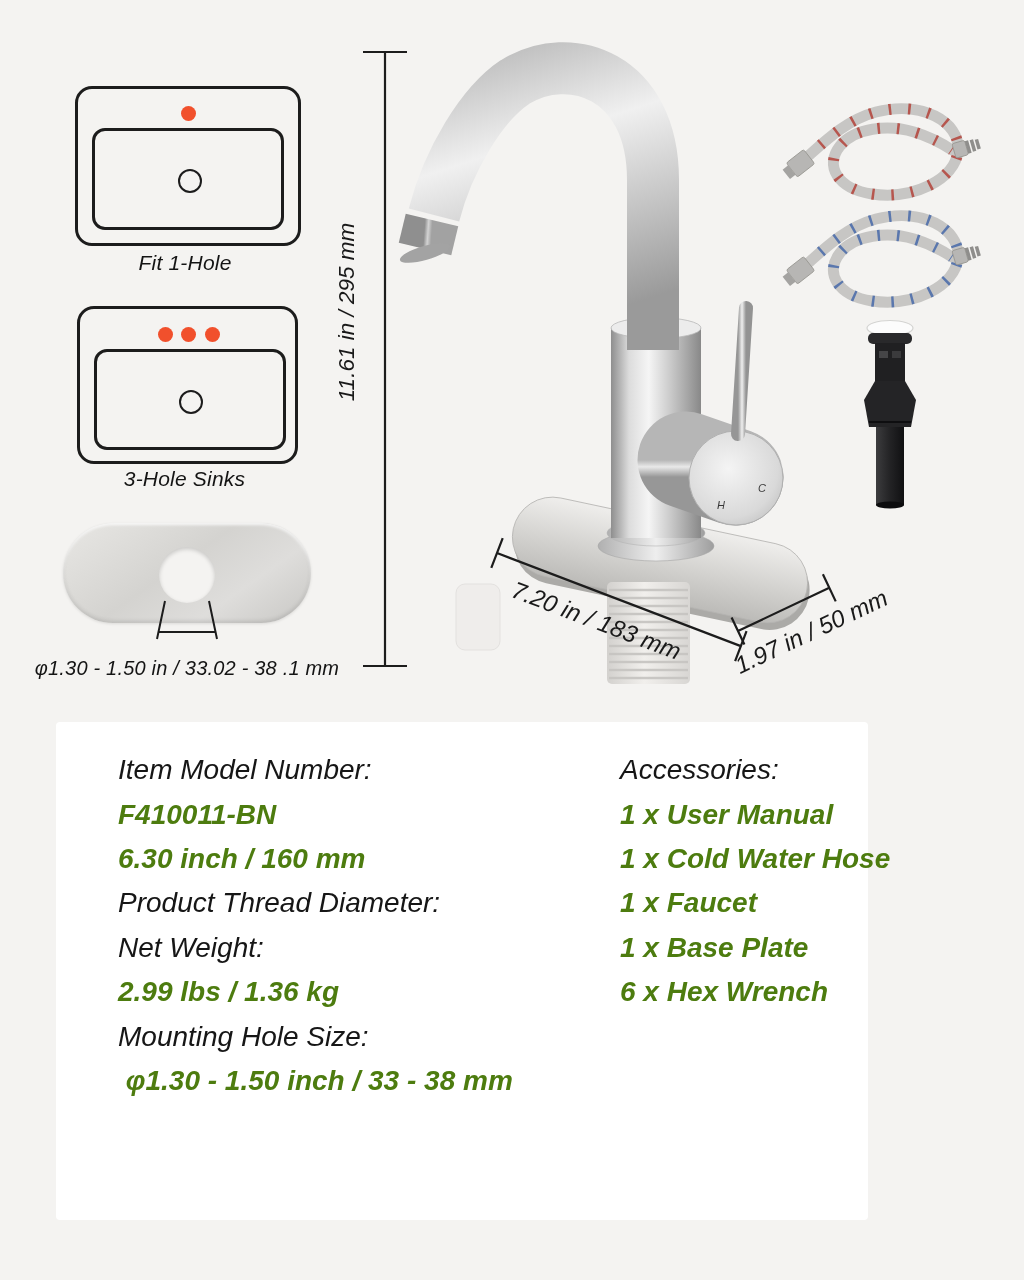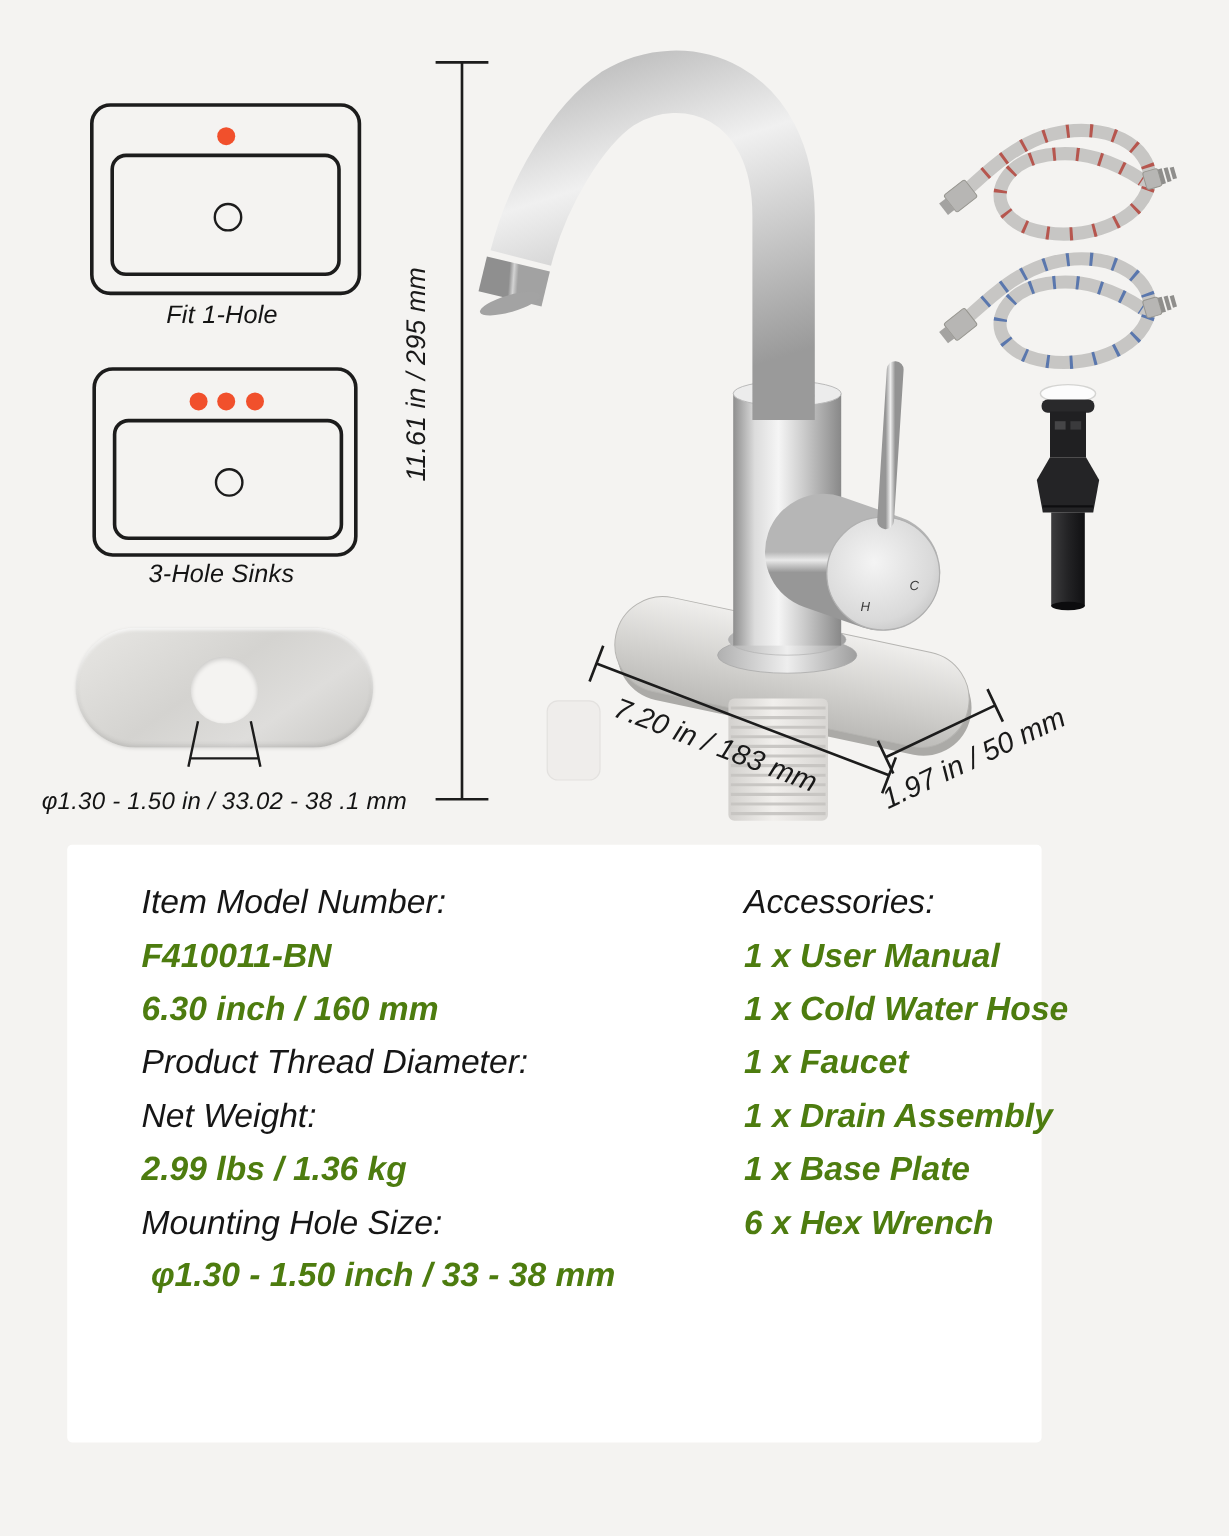--- a/index.html
+++ b/index.html
@@ -11,21 +11,21 @@
   .dot{position:absolute;width:15px;height:15px;border-radius:50%;background:#F1502C;}
   .drainhole{position:absolute;width:20px;height:20px;border:2.5px solid #1C1C1C;border-radius:50%;background:transparent;}
   .caption{position:absolute;font-size:21px;font-weight:500;color:#141414;text-align:center;letter-spacing:.2px;}
   
   .deck{position:absolute;left:63px;top:523px;width:248px;height:100px;border-radius:52px;
         background:linear-gradient(145deg,#e8e7e4 0%,#d4d3d0 45%,#dedddb 70%,#c8c7c4 100%);
         box-shadow:inset 0 -2px 4px rgba(0,0,0,.12), inset 0 2px 3px rgba(255,255,255,.85), 0 1px 3px rgba(0,0,0,.10);}
   .deck-hole{position:absolute;left:96px;top:24px;width:56px;height:56px;border-radius:50%;background:#F4F3F1;
              box-shadow:inset 0 2px 4px rgba(0,0,0,.18);}
   
-  .card{position:absolute;left:56px;top:704px;width:812px;height:498px;background:#FFFFFF;border-radius:4px;}
+  .card{position:absolute;left:56px;top:722px;width:812px;height:498px;background:#FFFFFF;border-radius:4px;}
   .col{position:absolute;top:26px;}
   .left-col{left:62px;}
   .right-col{left:564px;}
   .line{height:44.4px;display:flex;align-items:center;font-size:28px;white-space:pre;}
   .lab{color:#161616;font-weight:400;}
   .val{color:#4d7c0f;font-weight:700;}
   svg{position:absolute;}
   svg text{font-family:"Liberation Sans",sans-serif;fill:#191919;}
   .dimline{stroke:#1C1C1C;stroke-width:2.2;fill:none;}
   .measline{stroke:#1C1C1C;stroke-width:2;fill:none;}
@@ -229,19 +229,18 @@
       <div class="line lab">Net Weight:</div>
       <div class="line val">2.99 lbs / 1.36 kg</div>
       <div class="line lab">Mounting Hole Size:</div>
       <div class="line val"> φ1.30 - 1.50 inch / 33 - 38 mm</div>
     </div>
     <div class="col right-col">
       <div class="line lab">Accessories:</div>
       <div class="line val">1 x User Manual</div>
       <div class="line val">1 x Cold Water Hose</div>
       <div class="line val">1 x Faucet</div>
-      <div class="line val">1 x Drain Assembly</div>
       <div class="line val">1 x Base Plate</div>
       <div class="line val">6 x Hex Wrench</div>
     </div>
   </div>
 
 </div>
 
 </body></html>

